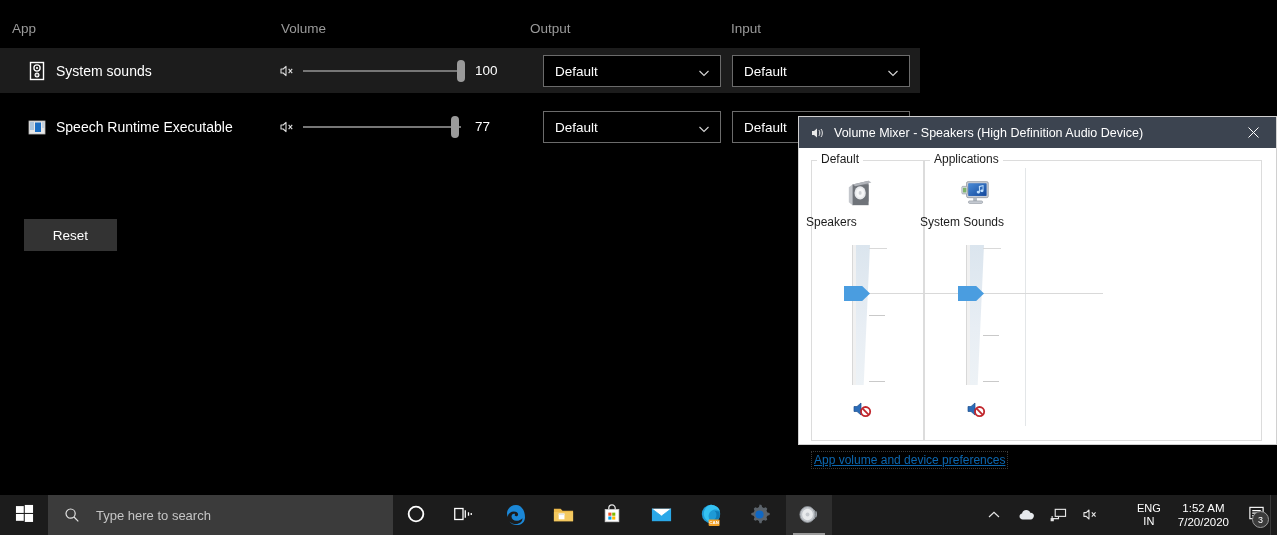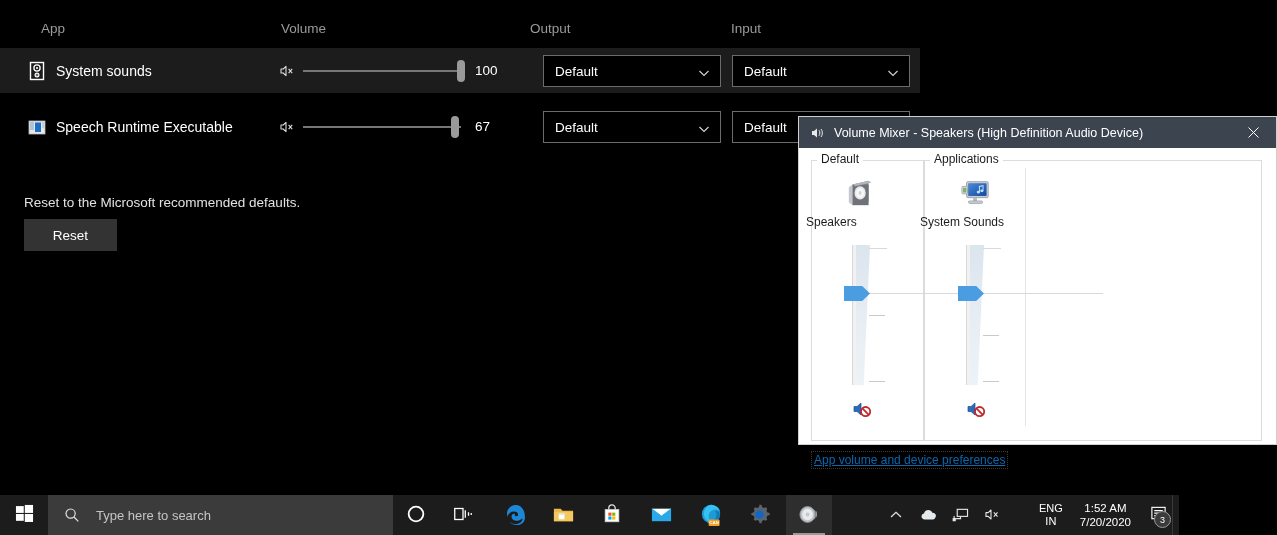--- a/index.html
+++ b/index.html
@@ -8,21 +8,21 @@
     background:#000000;
     font-family:"Liberation Sans","DejaVu Sans",sans-serif;
     overflow:hidden;position:relative;
     -webkit-font-smoothing:antialiased;
   }
   
   #settings-page{position:absolute;left:0;top:0;width:1277px;height:495px;background:#000;}
 
   .col-headers{position:absolute;left:0;top:19px;height:22px;width:100%;}
   .col-head{position:absolute;color:#9a9a9a;font-size:13.5px;line-height:20px;}
-  .ch-app{left:41px;}
+  .ch-app{left:12px;}
   .ch-vol{left:281px;}
   .ch-out{left:530px;text-align:right;}
   .ch-in{left:731px;}
 
   .app-row{position:absolute;left:0;width:920px;height:45px;}
   .app-row.selected{background:#1c1c1c;}
   .row1{top:48px;}
   .row2{top:104px;}
 
   .row-icon{position:absolute;left:26px;top:50%;transform:translateY(-50%);width:22px;height:22px;}
@@ -80,21 +80,21 @@
 
   .mute-btn{margin-top:14px;display:flex;justify-content:center;}
   .mute-btn svg{width:20px;height:20px;}
 
   #vm-separator{position:absolute;left:226px;top:20px;width:1px;height:258px;background:#e3e6e8;}
 
   #vm-link-wrap{position:absolute;left:12px;top:302px;}
   #vm-link{font-size:12px;color:#0c67b0;text-decoration:underline;border:1px dotted #3a3a3a;padding:1px 2px;display:inline-block;cursor:default;}
 
   
-  #taskbar{position:absolute;left:0;bottom:0;width:1179px;height:40px;background:#1c1c1c;}
+  #taskbar{position:absolute;left:0;bottom:0;width:1277px;height:40px;background:#1c1c1c;}
   #start-button{position:absolute;left:0;top:0;width:48px;height:40px;display:flex;align-items:center;justify-content:center;cursor:default;}
   #search-box{position:absolute;left:48px;top:0;width:345px;height:40px;background:#3b3b3b;display:flex;align-items:center;cursor:text;}
   #search-icon{margin-left:16px;width:16px;height:16px;flex:0 0 auto;}
   #search-placeholder{color:#c5c5c5;font-size:13px;margin-left:16px;}
   .tb-btn{position:absolute;top:0;width:46px;height:40px;display:flex;align-items:center;justify-content:center;cursor:default;}
   .tb-btn.active{background:#2e2e2e;}
   .tb-btn .underline{position:absolute;bottom:0;left:7px;width:32px;height:2px;background:#9a9a9a;}
   .tb-ico{width:24px;height:24px;}
 
   #tray{position:absolute;right:0;top:0;height:40px;display:flex;align-items:center;}
@@ -183,21 +183,21 @@
       <span class="mute-ico">
         <svg viewBox="0 0 16 16" width="16" height="16">
           <path d="M2 6h2.2L7 3.4v9.2L4.2 10H2z" fill="none" stroke="#dddddd" stroke-width="1.1" stroke-linejoin="round"></path>
           <path d="M9.6 5.8l3.6 4.4M13.2 5.8l-3.6 4.4" stroke="#dddddd" stroke-width="1.1"></path>
         </svg>
       </span>
       <div class="slider-track">
         <div class="slider-fill" style="width:96%"></div>
         <div class="slider-thumb" style="left:96%"></div>
       </div>
-      <span class="vol-num">67</span>
+      <span class="vol-num">77</span>
     </div>
 
     <div class="combo out">
       <span class="combo-text">Default</span>
       <span class="combo-chev">
         <svg viewBox="0 0 12 12" width="12" height="12">
             <path d="M1.5 4l4.5 4.5L10.5 4" fill="none" stroke="#d6d6d6" stroke-width="1.1"></path>
           </svg>
       </span>
     </div>
@@ -205,21 +205,20 @@
     <div class="combo inp">
       <span class="combo-text">Default</span>
       <span class="combo-chev">
         <svg viewBox="0 0 12 12" width="12" height="12">
             <path d="M1.5 4l4.5 4.5L10.5 4" fill="none" stroke="#d6d6d6" stroke-width="1.1"></path>
           </svg>
       </span>
     </div>
   </div>
 
-  <div id="reset-desc">Reset to the Microsoft recommended defaults.</div>
   <div id="reset-button">Reset</div>
 </div>
 
 <div id="volume-mixer">
 
   <div id="vm-titlebar">
     <span id="vm-title-icon">
       <svg viewBox="0 0 16 16" width="16" height="16">
         <path d="M3 6h2l3-2.6v9.2L5 10H3z" fill="#e9e9e9"></path>
         <path d="M10 5.2c1.1 1.1 1.1 4.5 0 5.6" stroke="#e9e9e9" stroke-width="1" fill="none"></path>

